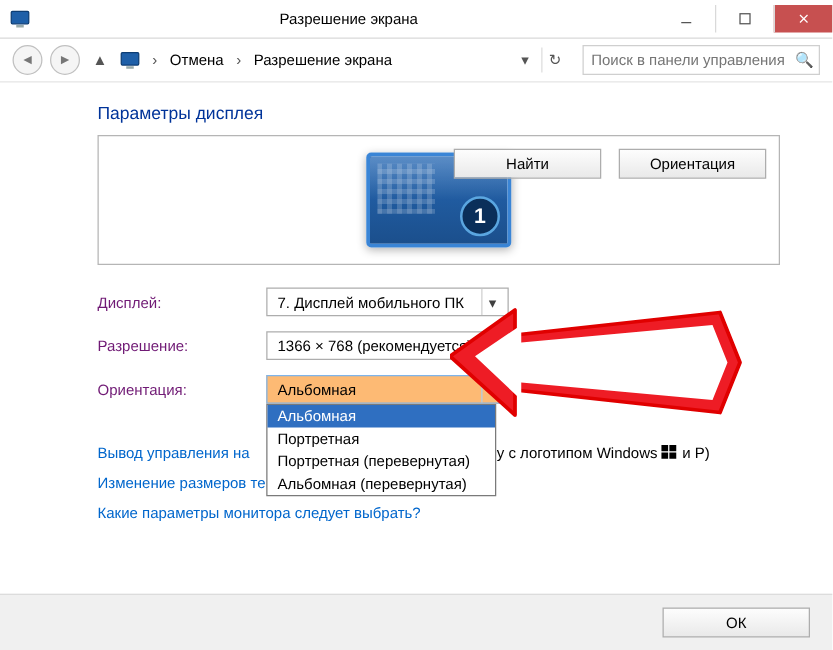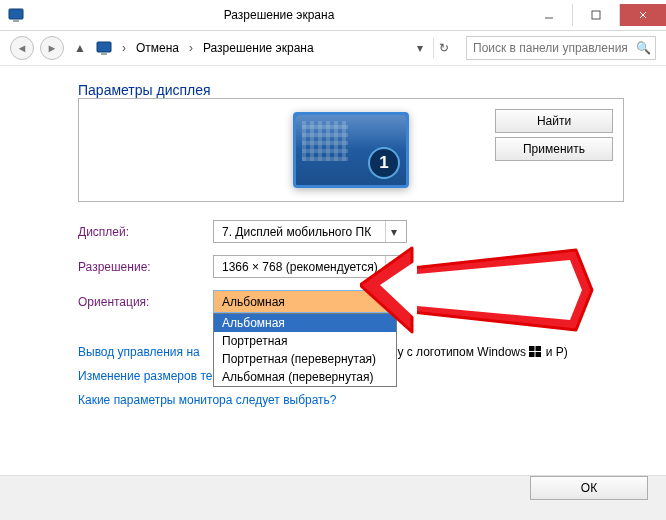--- a/index.html
+++ b/index.html
@@ -18,46 +18,46 @@
 .nav-btn{width:22px;height:22px;border:1px solid #c0c0c0;border-radius:50%;display:flex;align-items:center;justify-content:center;color:#777;font-size:11px;background:#f5f5f5}
 .chev{color:#555;padding:0 4px}
 .bc{display:flex;align-items:center;gap:6px;color:#000}
 .bc-icon{width:16px;height:16px}
 .tb-spacer{flex:1}
 .refresh-btn{width:20px;height:20px;display:flex;align-items:center;justify-content:center;color:#555;border-left:1px solid #ddd;margin-right:6px}
 .search{width:180px;height:22px;border:1px solid #cfcfcf;display:flex;align-items:center;padding:0 4px;color:#888}
 .search input{border:none;outline:none;font-size:12px;color:#888;width:100%;background:transparent}
 .search .sicon{margin-left:4px;color:#888}
 .content{padding:16px 42px 10px 78px}
-.heading{color:#003399;font-size:14px;}
+.heading{color:#003399;font-size:14px;margin-bottom:10px}
 .preview-box{border:1px solid #b5b5b5;height:102px;position:relative;margin-bottom:18px;background:#fff;display:flex;align-items:center;justify-content:center}
 .monitor{width:110px;height:70px;border:3px solid #3a85d6;border-radius:4px;background:linear-gradient(#2567b3,#1b4f8c);display:flex;align-items:center;justify-content:center;position:relative;box-shadow:0 2px 8px rgba(0,0,0,.3)}
 .monitor::after{content:"";position:absolute;top:0;left:0;right:0;height:35px;background:linear-gradient(rgba(255,255,255,.25),rgba(255,255,255,0));border-radius:2px 2px 0 0}
 .mon-num{position:absolute;right:6px;bottom:6px;width:28px;height:28px;border-radius:50%;background:#0a2f5a;color:#fff;font-size:17px;font-weight:bold;display:flex;align-items:center;justify-content:center;border:2px solid #5aa6e0}
 .mon-pattern{position:absolute;left:6px;top:6px;width:46px;height:40px;background:repeating-linear-gradient(90deg,rgba(255,255,255,.35)0,rgba(255,255,255,.35)4px,transparent 4px,transparent 8px),repeating-linear-gradient(0deg,rgba(255,255,255,.35)0,rgba(255,255,255,.35)4px,transparent 4px,transparent 8px);opacity:.5}
-.side-buttons{position:absolute;right:10px;top:10px;display:flex;flex-direction:column;gap:4px}
+.side-buttons{position:absolute;right:10px;top:10px;display:flex;flex-direction:row;gap:14px}
 .win-button{min-width:92px;height:22px;border:1px solid #adadad;background:linear-gradient(#fdfdfd,#e9e9e9);font-size:12px;display:flex;align-items:center;justify-content:center;padding:0 12px;cursor:default}
 .win-button.disabled{color:#9a9a9a;border-color:#cfcfcf}
 .form-row{display:flex;align-items:center;margin-bottom:12px}
 .form-label{width:135px;color:#701a75}
 .combo{height:21px;border:1px solid #adadad;background:#fff;display:flex;align-items:center;padding:0 4px 0 8px;font-size:12px;position:relative;cursor:default}
 .combo .cv{flex:1;white-space:nowrap;overflow:hidden}
 .combo .arrow{width:16px;height:100%;display:flex;align-items:center;justify-content:center;border-left:1px solid #d0d0d0;margin-left:4px;color:#404040}
 .combo.c1{width:180px}
 .combo.c2{width:180px}
 .combo.c3{width:180px;background:#fdba74;border-color:#7eb4ea}
 .combo.c3 .arrow{border-left-color:#b0cde8}
 .dropdown{position:absolute;top:22px;left:-1px;width:182px;border:1px solid #7a7a7a;background:#fff;z-index:5}
 .dropdown .opt{padding:2px 8px;cursor:default}
 .dropdown .opt.sel{background:#2f6fc1;color:#fff}
 .links{margin-top:32px}
 .link-line{color:#0066cc;margin-bottom:10px;font-size:12px;cursor:pointer}
 .link-line .suffix{color:#000;cursor:default}
 .winlogo{display:inline-block;width:13px;height:13px;vertical-align:-2px}
-.footer{position:absolute;left:0;right:0;bottom:0;height:44px;border-top:1px solid #dcdcdc;background:#f0f0f0;display:flex;justify-content:flex-end;padding:0 18px;gap:8px}
+.footer{position:absolute;left:0;right:0;bottom:0;height:44px;border-top:1px solid #dcdcdc;background:#f0f0f0;display:flex;align-items:center;justify-content:flex-end;padding:0 18px;gap:8px}
 .arrow-annot{position:absolute;pointer-events:none;z-index:20}
 </style>
 </head>
 <body>
 
 <div class="window">
   <div class="titlebar">
     <span class="title-icon">
       <svg viewBox="0 0 16 16">
           <rect x="1" y="2" width="14" height="10" rx="1" fill="#1e5fa8" stroke="#0c3d74"></rect>
@@ -113,21 +113,21 @@
   <div class="content">
     <div class="heading">Параметры дисплея</div>
 
     <div class="preview-box">
       <div class="monitor">
         <div class="mon-pattern"></div>
         <div class="mon-num">1</div>
       </div>
       <div class="side-buttons">
         <div class="win-button">Найти</div>
-        <div class="win-button">Применить</div>
+        <div class="win-button">Ориентация</div>
       </div>
     </div>
 
     <div class="form-row">
       <div class="form-label">Дисплей:</div>
       <div class="combo c1">
         <span class="cv">7. Дисплей мобильного ПК</span>
         <span class="arrow">▾</span>
       </div>
     </div>

